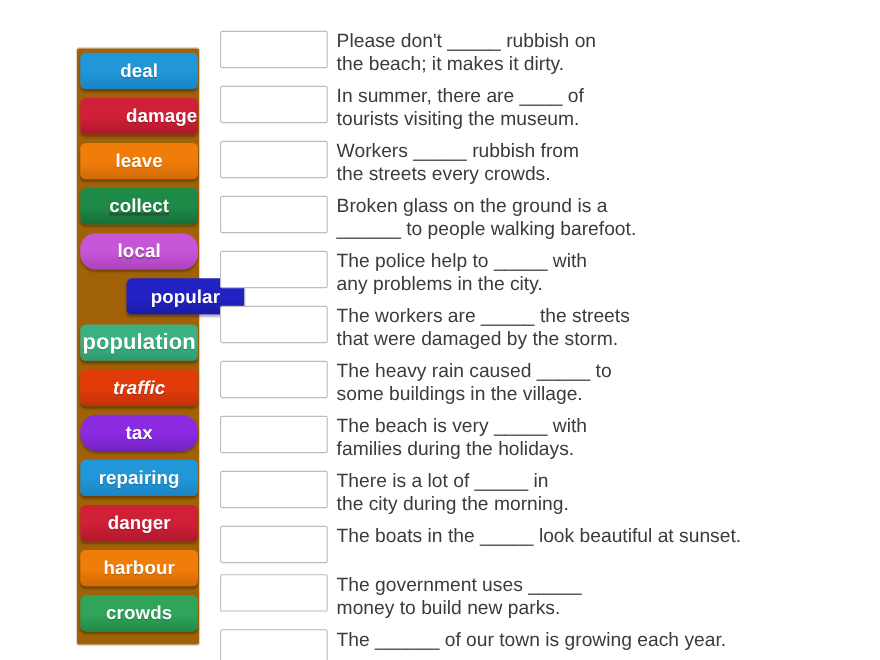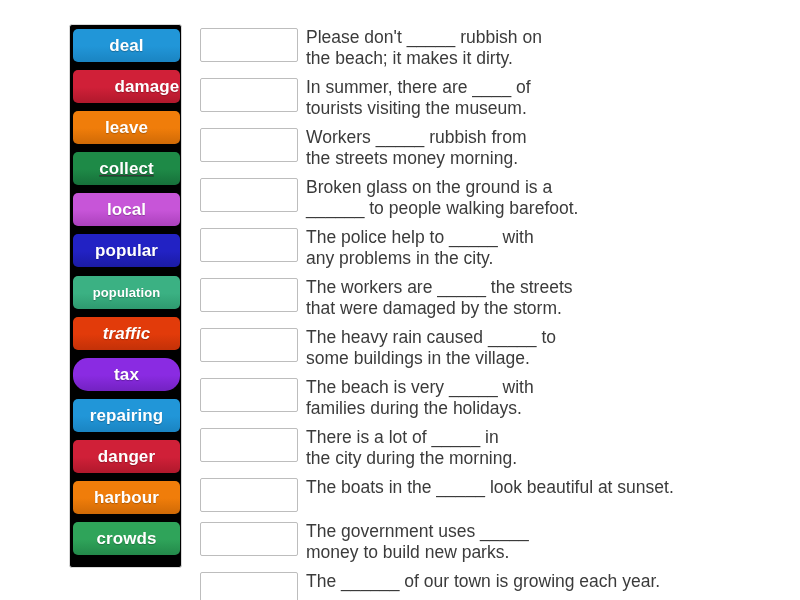--- a/index.html
+++ b/index.html
@@ -13,27 +13,27 @@
     font-family: "Liberation Sans", sans-serif;
     color: #3b3b3b;
     overflow: hidden;
     position: relative;
   }
 
   
   #word-bank {
     position: absolute;
     left: 69px;
-    top: 24px;
+    top: 43px;
     width: 113px;
     height: 544px;
     box-sizing: border-box;
     border: 1px solid #d9d9d9;
     border-radius: 3px;
-    background: #000000;
+    background: #a16207;
     padding: 4px 3px;
   }
   .tile {
     position: relative;
     width: 107px;
     height: 33px;
     margin: 0 auto 8.1px auto;
     border-radius: 5px;
     display: flex;
     align-items: center;
@@ -45,21 +45,21 @@
   }
   .tile .tile-label {
     font-size: 17px;
     font-weight: bold;
     color: #ffffff;
     letter-spacing: 0.1px;
     line-height: 1;
     text-shadow: 0 1px 1px rgba(0,0,0,0.25);
     white-space: nowrap;
   }
-  .tile.small .tile-label { font-size: 13px; }
+  .tile.small .tile-label { font-size: 20px; }
 
   
   #rows {
     position: absolute;
     left: 200px;
     top: 26px;
     width: 560px;
   }
   .row {
     display: flex;
@@ -95,24 +95,24 @@
     </div>
     <div class="tile" style="background: linear-gradient(rgb(208, 32, 56) 0%, rgb(208, 32, 56) 52%, rgb(176, 24, 44) 100%); padding-left: 41px;">
       <span class="tile-label">damage</span>
     </div>
     <div class="tile" style="background: linear-gradient(rgb(240, 125, 10) 0%, rgb(240, 125, 10) 52%, rgb(208, 106, 6) 100%);">
       <span class="tile-label">leave</span>
     </div>
     <div class="tile" style="background: linear-gradient(rgb(30, 138, 71) 0%, rgb(30, 138, 71) 52%, rgb(22, 112, 58) 100%); text-decoration: underline;">
       <span class="tile-label">collect</span>
     </div>
-    <div class="tile" style="background: linear-gradient(rgb(199, 85, 216) 0%, rgb(199, 85, 216) 52%, rgb(172, 65, 189) 100%);">
+    <div class="tile" style="background: linear-gradient(rgb(199, 85, 216) 0%, rgb(199, 85, 216) 52%, rgb(172, 65, 189) 100%); border-radius: 14px;">
       <span class="tile-label">local</span>
     </div>
-    <div class="tile" style="background: linear-gradient(rgb(34, 34, 196) 0%, rgb(34, 34, 196) 52%, rgb(27, 27, 164) 100%);">
+    <div class="tile" style="background: linear-gradient(rgb(34, 34, 196) 0%, rgb(34, 34, 196) 52%, rgb(27, 27, 164) 100%); margin-left: 42px;">
       <span class="tile-label">popular</span>
     </div>
     <div class="tile small" style="background: linear-gradient(rgb(59, 177, 131) 0%, rgb(59, 177, 131) 52%, rgb(46, 154, 111) 100%);">
       <span class="tile-label">population</span>
     </div>
     <div class="tile" style="background: linear-gradient(rgb(226, 59, 10) 0%, rgb(226, 59, 10) 52%, rgb(195, 49, 8) 100%); font-style: italic;">
       <span class="tile-label">traffic</span>
     </div>
     <div class="tile" style="background: linear-gradient(rgb(138, 43, 226) 0%, rgb(138, 43, 226) 52%, rgb(115, 34, 194) 100%); border-radius: 15px;">
       <span class="tile-label">tax</span>
@@ -138,21 +138,21 @@
 the beach; it makes it dirty.</div>
     </div>
     <div class="row">
       <div class="dropbox"></div>
       <div class="sentence">In summer, there are ____ of
 tourists visiting the museum.</div>
     </div>
     <div class="row">
       <div class="dropbox"></div>
       <div class="sentence">Workers _____ rubbish from
-the streets money morning.</div>
+the streets every crowds.</div>
     </div>
     <div class="row">
       <div class="dropbox"></div>
       <div class="sentence">Broken glass on the ground is a
 ______ to people walking barefoot.</div>
     </div>
     <div class="row">
       <div class="dropbox"></div>
       <div class="sentence">The police help to _____ with
 any problems in the city.</div>

